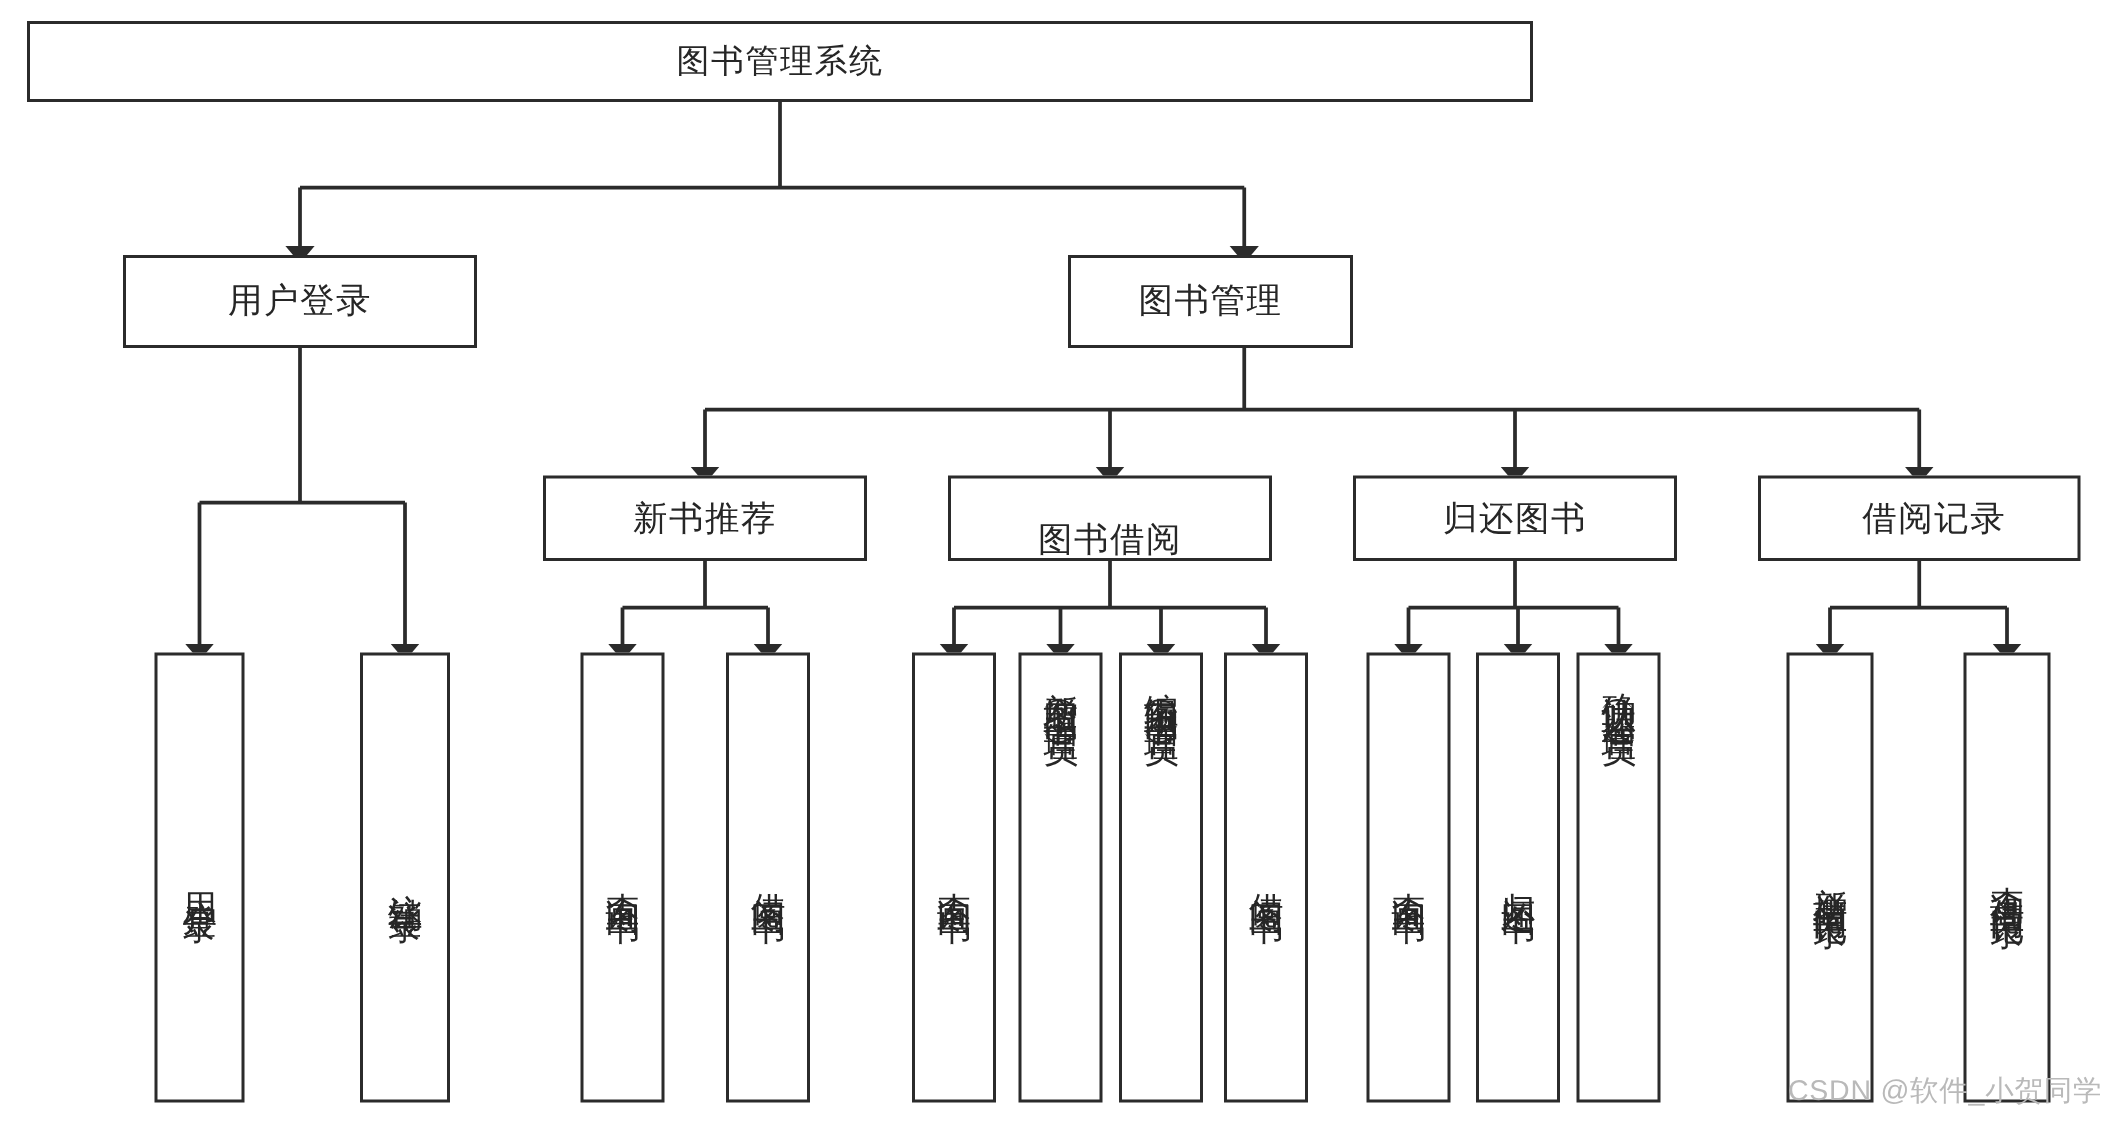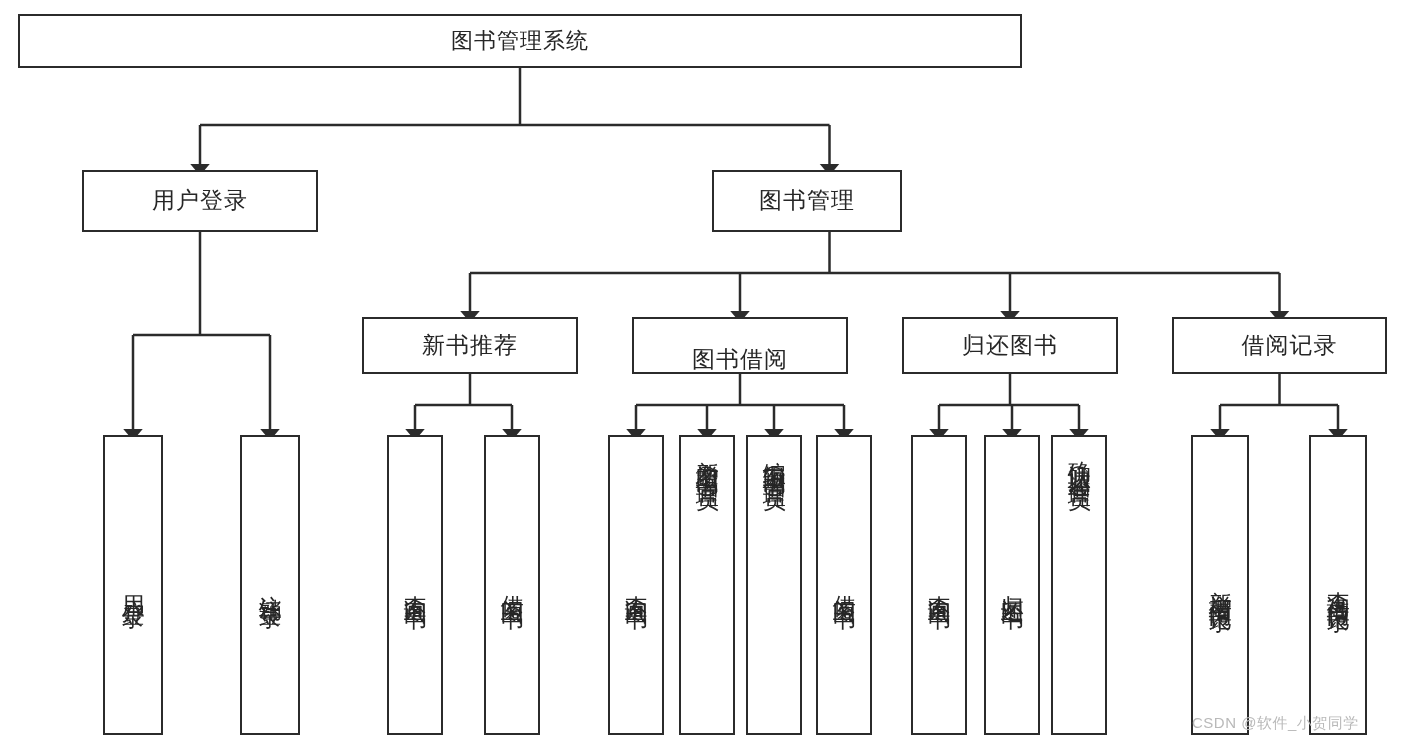--- a/index.html
+++ b/index.html
@@ -63,21 +63,21 @@
     display: flex;
     align-items: center;
     justify-content: center;
   }
   .leaf-inner.top {
     align-items: flex-start;
     padding-top: 6px;
   }
   .watermark {
     position: absolute;
-    font-size: 15px;
+    font-size: 19px;
     color: #b9b9b9;
     letter-spacing: 0.5px;
     white-space: nowrap;
     user-select: none;
     text-align: right;
   }
 </style>
 </head>
 <body>
 

